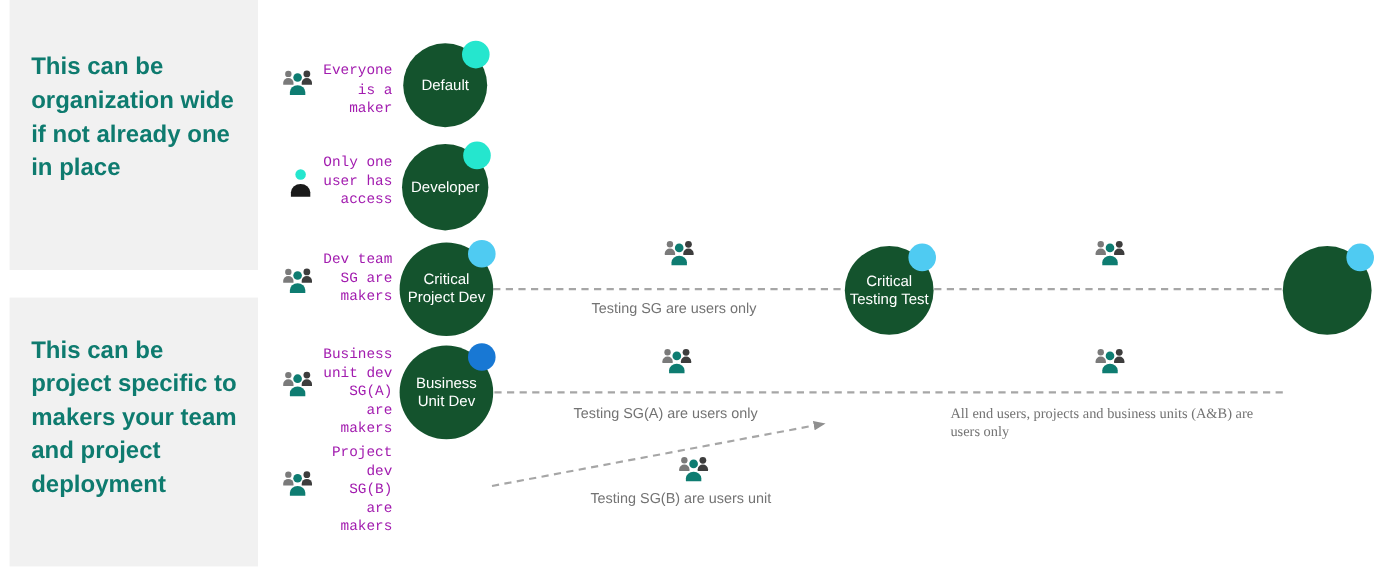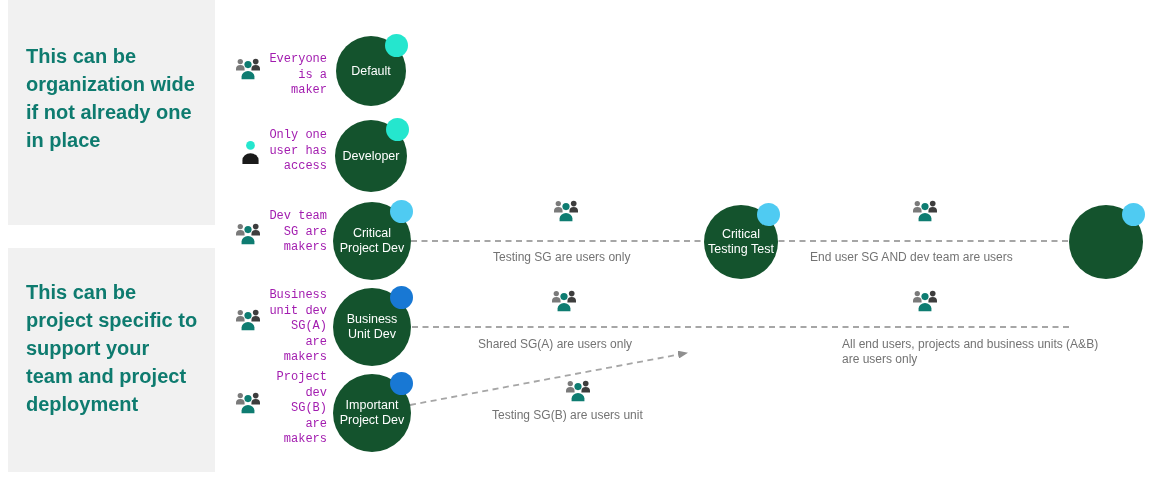--- a/index.html
+++ b/index.html
@@ -84,21 +84,21 @@
     </defs>
     <line x1="411" y1="241" x2="1070" y2="241" stroke="#A6A6A6" stroke-width="1.8" stroke-dasharray="6 4.5"></line>
     <line x1="412" y1="327" x2="1070" y2="327" stroke="#A6A6A6" stroke-width="1.8" stroke-dasharray="6 4.5"></line>
     <line x1="410" y1="405" x2="687" y2="353" stroke="#A6A6A6" stroke-width="1.8" stroke-dasharray="6 4.5" marker-end="url(#arrow)"></line>
   </svg>
 
   <div class="note org">
     <span>This can be organization wide if not already one in place</span>
   </div>
   <div class="note project">
-    <span>This can be project specific to support your team and project deployment</span>
+    <span>This can be project specific to makers your team and project deployment</span>
   </div>
 
   <svg class="icon" style="left:234px; top:56px;" width="28" height="24" viewBox="0 0 32 28">
     <circle cx="7" cy="6.5" r="3.1" fill="#7A7A7A"></circle>
       <path d="M2 17 v-1.8 a5 4.6 0 0 1 10 0 V17 z" fill="#7A7A7A"></path>
     <circle cx="25" cy="6.5" r="3.3" fill="#3D3D3D"></circle>
       <path d="M20 17 v-1.8 a5 4.6 0 0 1 10 0 V17 z" fill="#3D3D3D"></path>
     <circle cx="16" cy="10" r="4.2" fill="#0E7C71"></circle>
       <path d="M8.5 27 v-3 a7.5 6.4 0 0 1 15 0 v3 z" fill="#0E7C71"></path>
   </svg>
@@ -146,24 +146,20 @@
     <span class="badge" style="background: rgb(79, 203, 242);"></span>
   </div>
   <div class="env" style="left:335px; top:120px; width:72px; height:72px;">
     <span>Developer</span>
     <span class="badge" style="background: rgb(37, 230, 206);"></span>
   </div>
   <div class="env" style="left:333px; top:288px; width:78px; height:78px;">
     <span>Business Unit Dev</span>
     <span class="badge" style="background: rgb(24, 120, 212);"></span>
   </div>
-  <div class="env" style="left:333px; top:374px; width:78px; height:78px;">
-    <span>Important Project Dev</span>
-    <span class="badge" style="background: rgb(24, 120, 212);"></span>
-  </div>
   <div class="env" style="left:704px; top:205px; width:74px; height:74px;">
     <span>Critical Testing Test</span>
     <span class="badge" style="background: rgb(79, 203, 242);"></span>
   </div>
   <div class="env" style="left:1069px; top:205px; width:74px; height:74px;">
     <span class="badge" style="background: rgb(79, 203, 242);"></span>
   </div>
 
   <svg class="icon" style="left:552px; top:198px;" width="28" height="24" viewBox="0 0 32 28">
     <circle cx="7" cy="6.5" r="3.1" fill="#7A7A7A"></circle>
@@ -200,18 +196,17 @@
   <svg class="icon" style="left:564px; top:378px;" width="28" height="24" viewBox="0 0 32 28">
     <circle cx="7" cy="6.5" r="3.1" fill="#7A7A7A"></circle>
       <path d="M2 17 v-1.8 a5 4.6 0 0 1 10 0 V17 z" fill="#7A7A7A"></path>
     <circle cx="25" cy="6.5" r="3.3" fill="#3D3D3D"></circle>
       <path d="M20 17 v-1.8 a5 4.6 0 0 1 10 0 V17 z" fill="#3D3D3D"></path>
     <circle cx="16" cy="10" r="4.2" fill="#0E7C71"></circle>
       <path d="M8.5 27 v-3 a7.5 6.4 0 0 1 15 0 v3 z" fill="#0E7C71"></path>
   </svg>
 
   <div class="flow-label" style="left:493px; top:250px; width:140px;">Testing SG are users only</div>
-  <div class="flow-label" style="left:810px; top:250px; width:240px;">End user SG AND dev team are users</div>
-  <div class="flow-label" style="left:478px; top:337px; width:170px;">Shared SG(A) are users only</div>
-  <div class="flow-label" style="left:842px; top:337px; width:260px;">All end users, projects and business units (A&amp;B) are users only</div>
+  <div class="flow-label" style="left:478px; top:337px; width:170px;">Testing SG(A) are users only</div>
+  <div class="flow-label" style="left:792px; top:337px; width:260px;font-family:Liberation Serif, serif;">All end users, projects and business units (A&amp;B) are users only</div>
   <div class="flow-label" style="left:492px; top:408px; width:170px;">Testing SG(B) are users unit</div>
 
 </div>
 
 </body></html>

